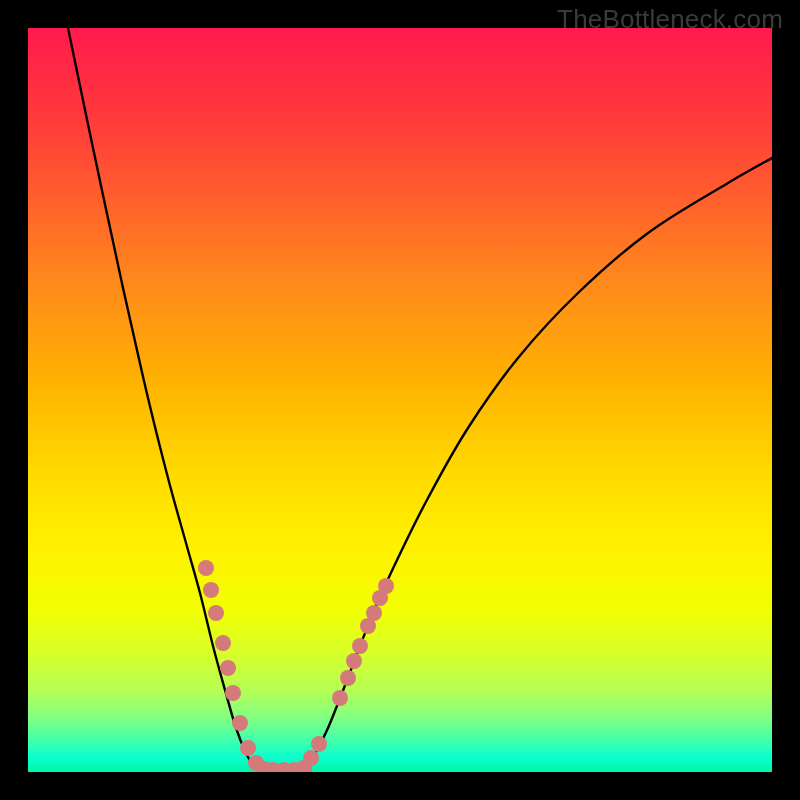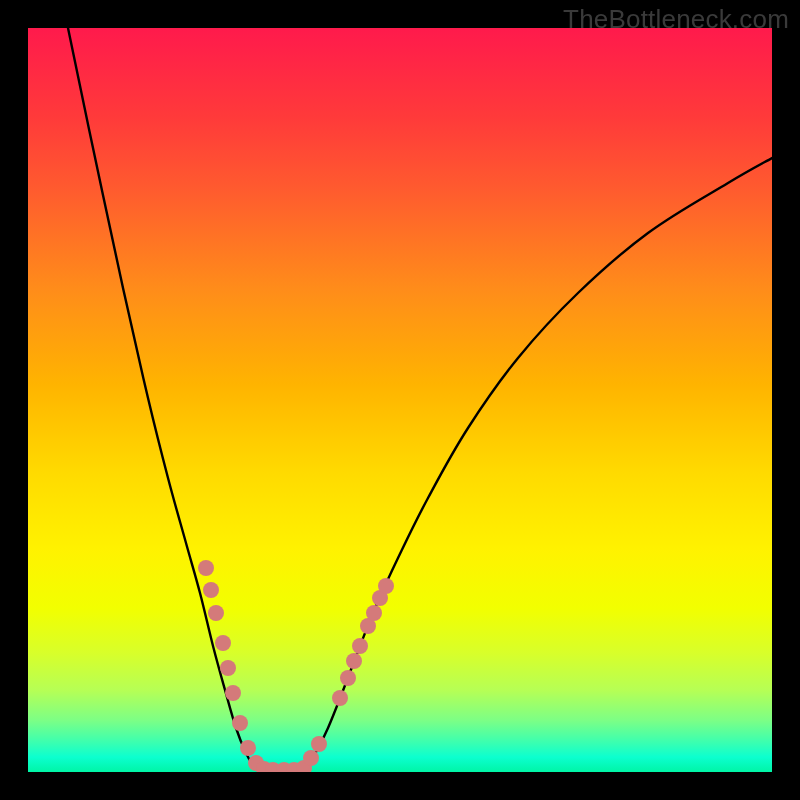--- a/index.html
+++ b/index.html
@@ -40,21 +40,21 @@
       #b6ff55 89%,
       #7dff85 93%,
       #3bffb0 96%,
       #0cffcf 98%,
       #00f5a6 100%
     );
   }
   #watermark {
     position: absolute;
     top: 4px;
-    right: 11px;
+    right: 17px;
     color: #3a3a3a;
     font-size: 26px;
     font-weight: 400;
     letter-spacing: 0.2px;
     user-select: none;
   }
   svg {
     position: absolute;
     left: 0;
     top: 0;

